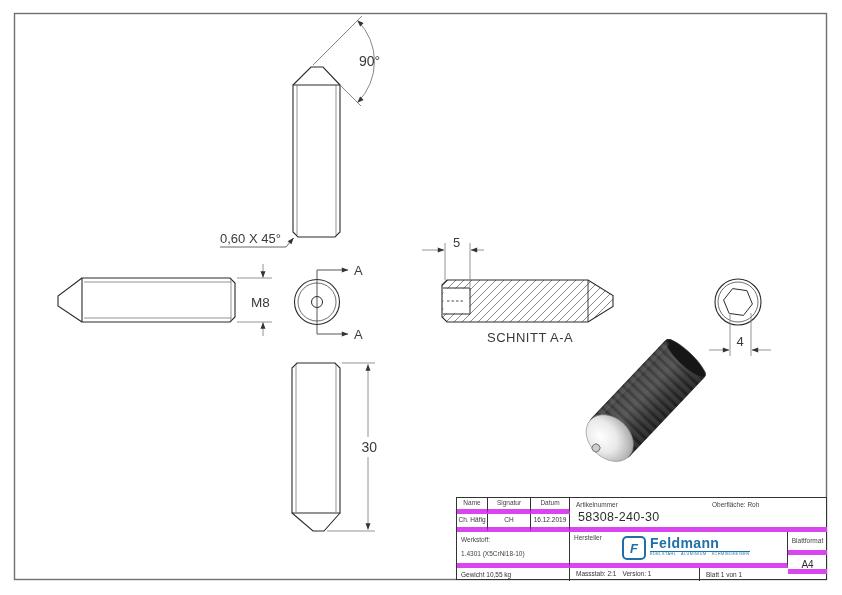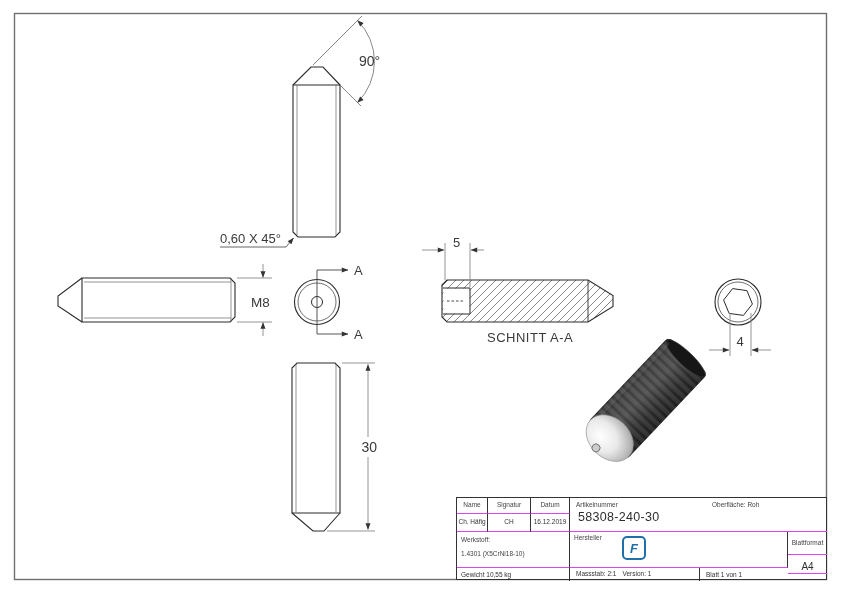--- a/index.html
+++ b/index.html
@@ -5,21 +5,21 @@
   html,body{margin:0;padding:0;background:#ffffff;}
   body{width:842px;height:595px;position:relative;overflow:hidden;
        font-family:"Liberation Sans",sans-serif;color:#333;}
   #cad{position:absolute;left:0;top:0;z-index:1;}
   .svgtxt{font-family:"Liberation Sans",sans-serif;fill:#3a3a3a;}
   
   #titleblock{position:absolute;left:456px;top:497px;width:371px;height:83px;
               border:1px solid #333;box-sizing:border-box;z-index:2;background:#fff;}
   .cell{position:absolute;box-sizing:border-box;font-size:6.5px;line-height:1;}
   .br{border-right:1px solid #333;}
-  .bb{border-bottom:1px solid #d946ef;}
+  .bb{border-bottom:5px solid #d946ef;}
   .ctr{display:flex;align-items:center;justify-content:center;}
   .hdr{color:#444;}
   .artnum{position:absolute;left:8px;top:13px;font-size:12.5px;letter-spacing:.3px;color:#2e2e2e;}
   .small-abs{position:absolute;font-size:6.5px;color:#444;}
   .logo{position:absolute;left:52px;top:4px;display:flex;align-items:flex-start;}
   .logo-box{width:20px;height:20px;border:2px solid #1f6fa8;border-radius:5px;
             display:flex;align-items:center;justify-content:center;
             font-size:13px;font-weight:bold;color:#1f6fa8;font-style:italic;}
   .logo-right{margin-left:4px;}
   .logo-name{font-size:14px;font-weight:bold;color:#1f6fa8;letter-spacing:.4px;line-height:15px;}
@@ -170,20 +170,24 @@
 
   <div class="cell br bb" style="left:0;top:34px;width:113px;height:36px;">
     <div class="small-abs" style="left:4px;top:5px;">Werkstoff:</div>
     <div class="small-abs" style="left:4px;top:19px;">1.4301 (X5CrNi18-10)</div>
   </div>
 
   <div class="cell br bb" style="left:113px;top:34px;width:218px;height:36px;">
     <div class="small-abs" style="left:4px;top:3px;">Hersteller</div>
     <div class="logo">
       <div class="logo-box">F</div>
+      <div class="logo-right">
+        <div class="logo-name">Feldmann</div>
+        <div class="logo-tag">EDELSTAHL · ALUMINIUM · SCHMIEDEEISEN</div>
+      </div>
     </div>
   </div>
 
   <div class="cell bb ctr hdr" style="left:331px;top:34px;width:39px;height:23px;">Blattformat</div>
   <div class="cell bb ctr a4" style="left:331px;top:63px;width:39px;height:13px;">A4</div>
 
   <div class="cell br" style="left:0;top:70px;width:113px;height:13px;line-height:13px;padding-left:4px;">Gewicht 10,55 kg</div>
   <div class="cell br row-split" style="left:113px;top:70px;width:130px;height:13px;">
     <span>Massstab: 2:1</span>
     <span>Version: 1</span>

